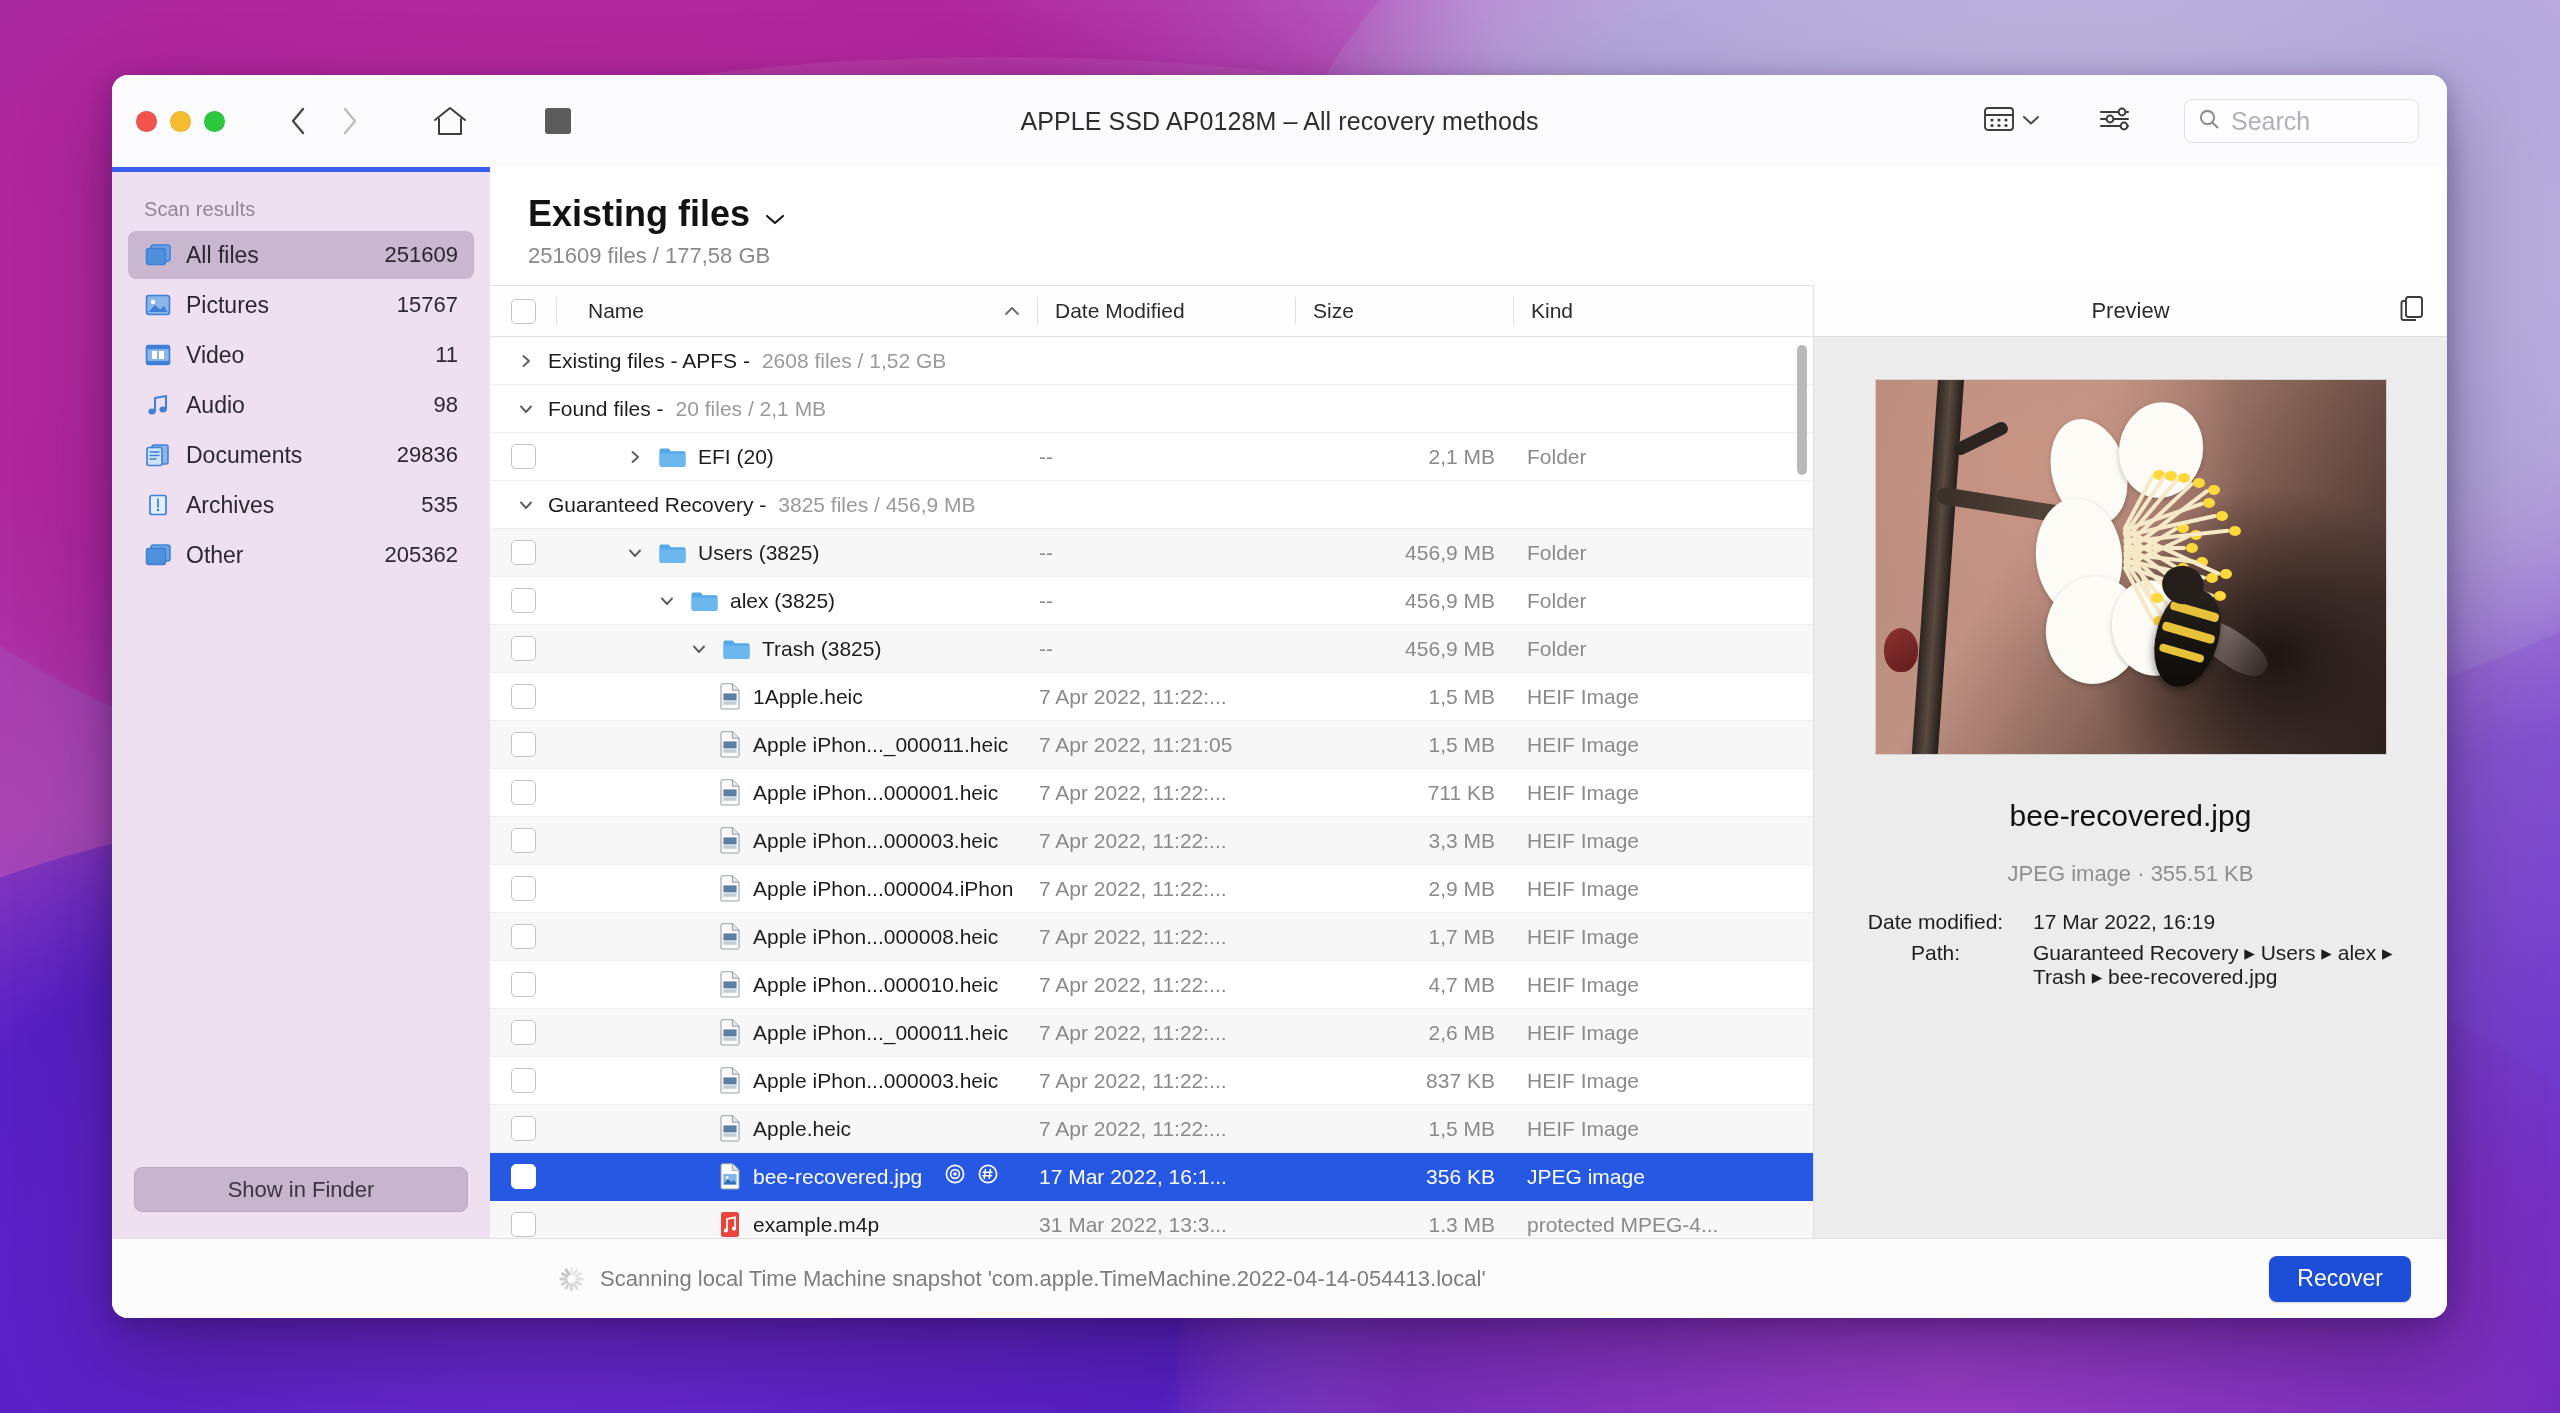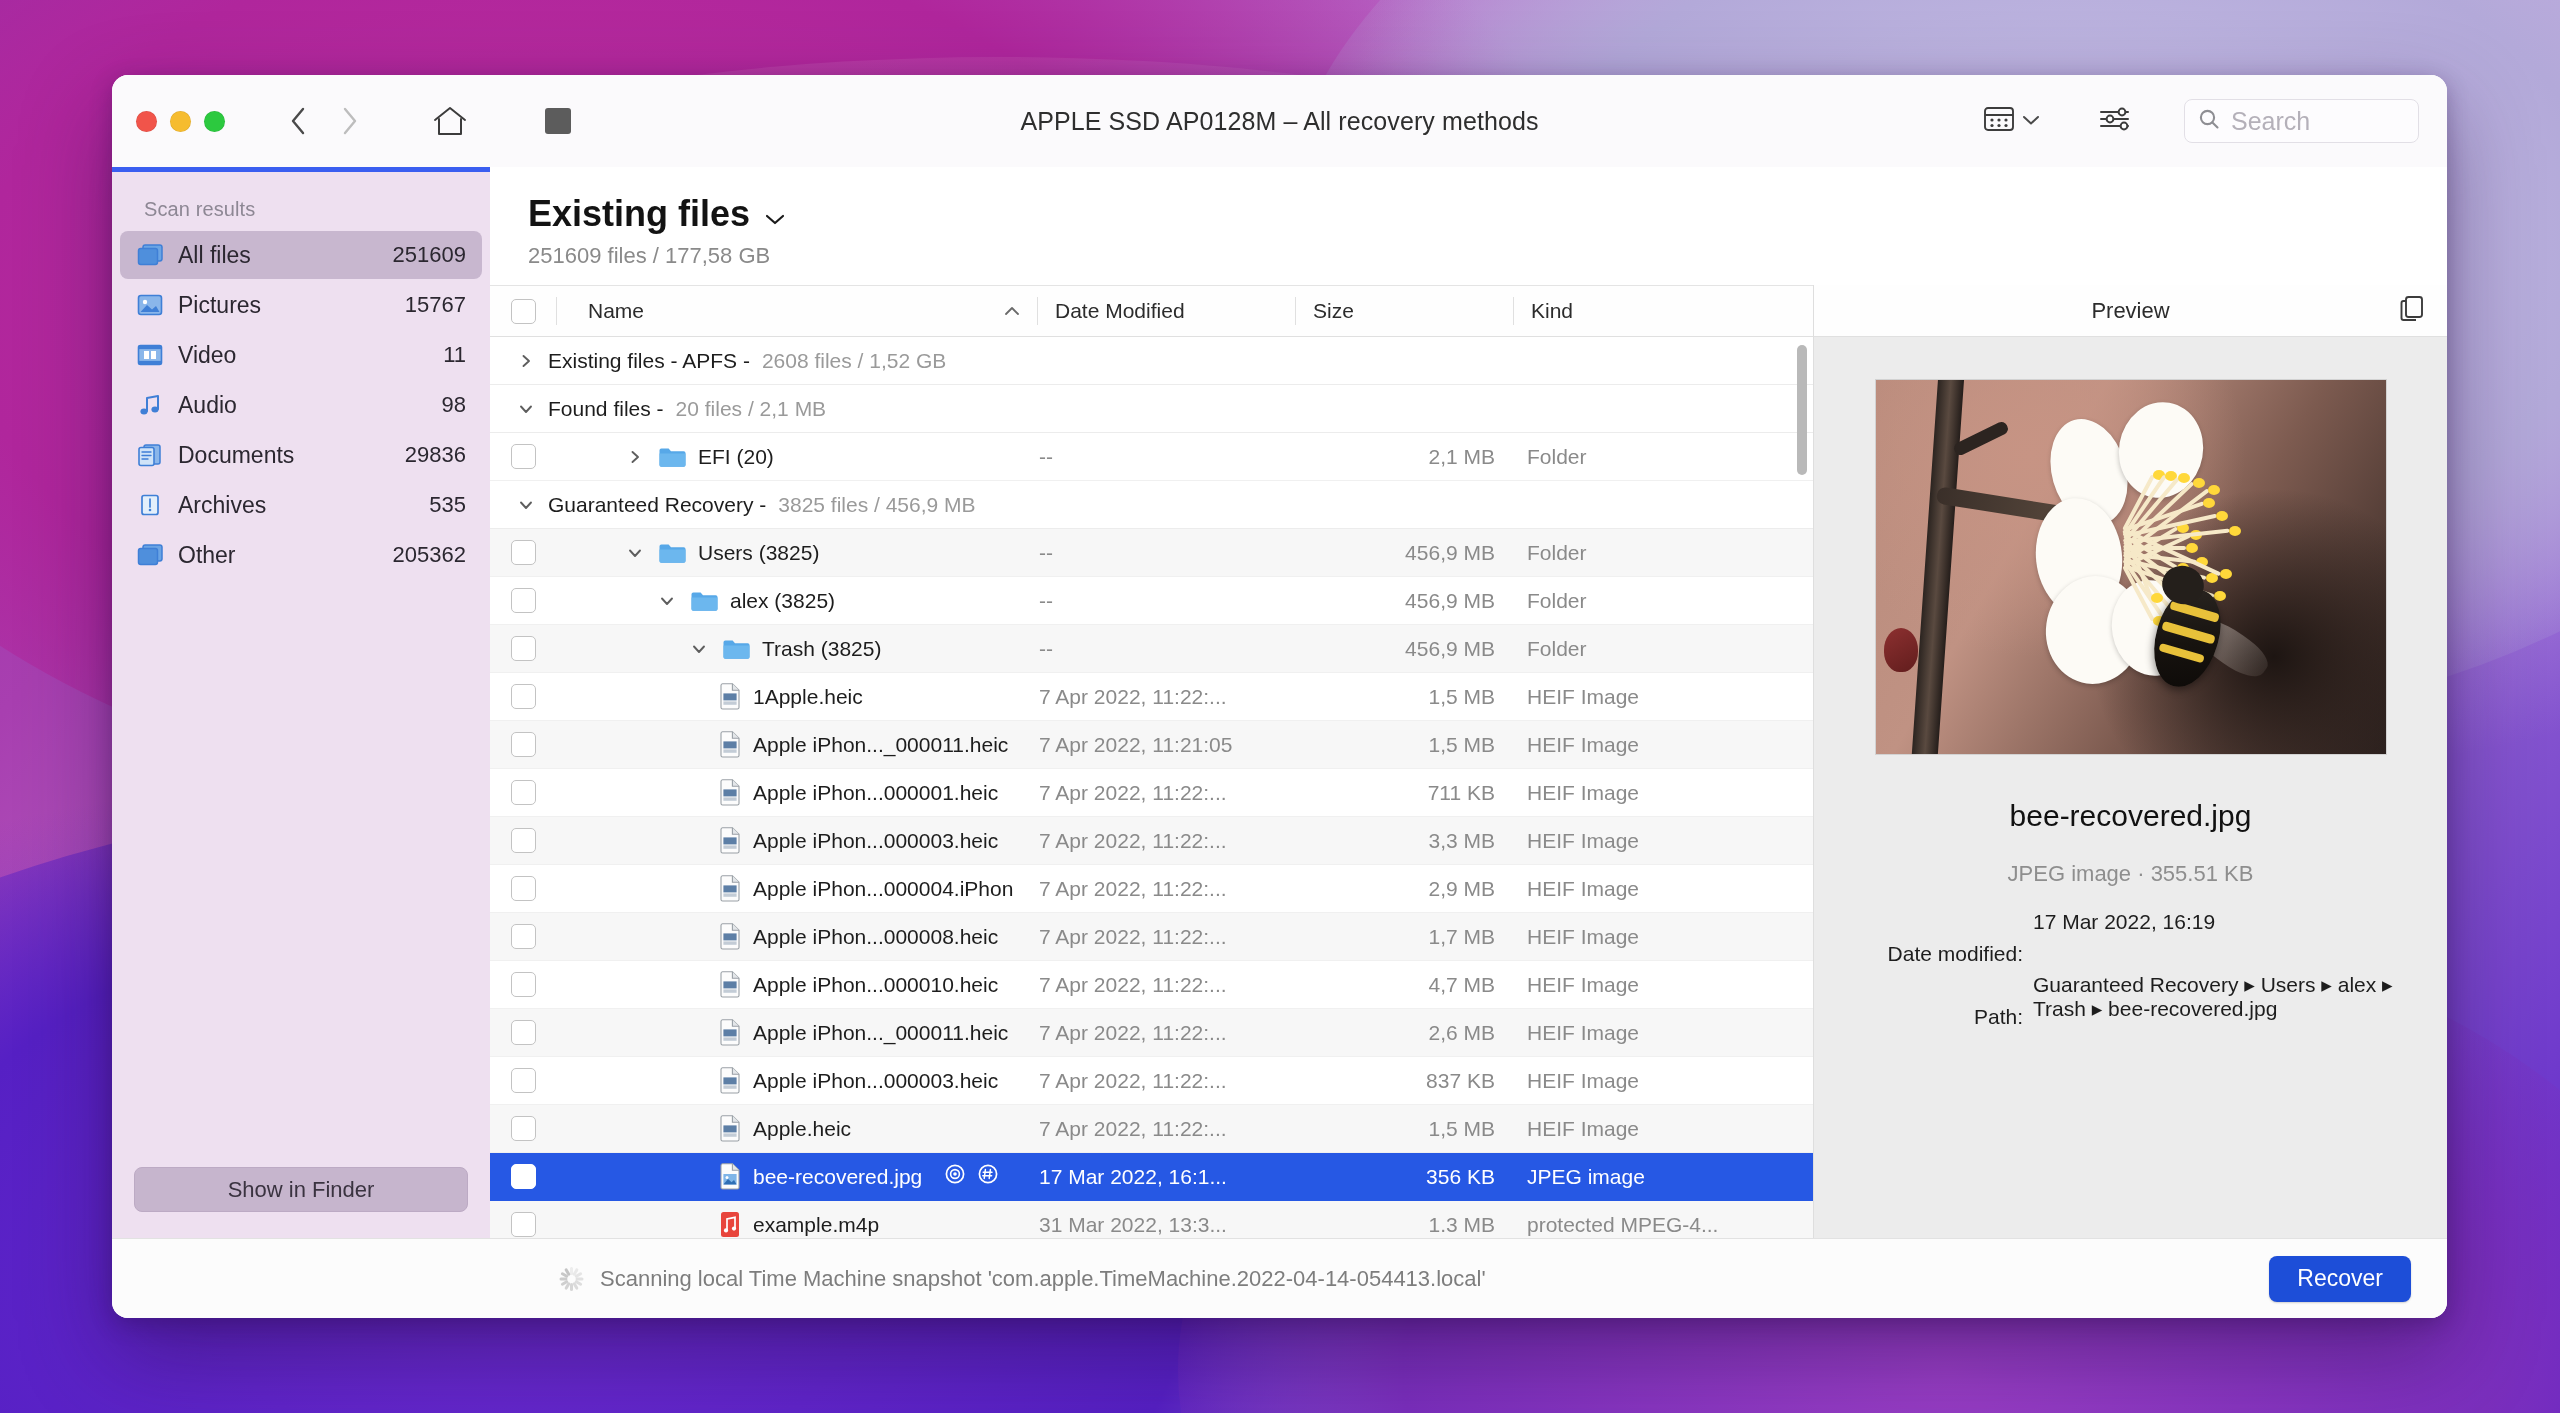--- a/index.html
+++ b/index.html
@@ -106,21 +106,21 @@
   .sidebar {
     width:378px; flex:0 0 378px;
     background:#eee0f0;
     border-top:5px solid #3a5ef0;
     display:flex; flex-direction:column;
     position:relative;
   }
   .sb-title {
     font-size:20px; color:#8d8794; padding:26px 0 10px 32px; letter-spacing:.1px;
   }
-  .sb-list { padding:0 8px; }
+  .sb-list { padding:0 16px; }
   .sb-item {
     height:48px; display:flex; align-items:center; gap:14px;
     padding:0 16px; border-radius:8px; margin-bottom:2px;
   }
   .sb-item.active { background:#c8b7cf; }
   .sb-ico { width:28px; height:26px; flex:0 0 28px; display:flex; align-items:center; justify-content:center; }
   .sb-label { font-size:23px; color:#2b2730; flex:1; }
   .sb-count { font-size:22px; color:#2b2730; }
 
   .sb-bottom { margin-top:auto; padding:0 22px 26px; }
@@ -280,21 +280,21 @@
   .budred {
     position:absolute; left:8px; top:248px; width:34px; height:44px;
     background:linear-gradient(150deg,#8d3030,#611d1d); border-radius:50% 50% 46% 46%;
   }
 
   .pv-name { margin-top:44px; font-size:30px; color:#111; text-align:center; }
   .pv-kind { margin-top:28px; font-size:22px; color:#8e8e8e; text-align:center; }
 
   .pv-meta { margin-top:16px; width:100%; font-size:21px; color:#1d1d1d; }
   .pv-line { display:flex; gap:10px; margin-top:7px; }
-  .pv-lbl { flex:0 0 auto; text-align:right;margin-top:32px; }
+  .pv-lbl { flex:0 0 auto; text-align:center; }
   .pv-line.date .pv-lbl { width:175px; }
   .pv-line.path .pv-lbl { width:175px; }
   .pv-val { flex:1; }
 
   
   .statusbar {
     height:80px; flex:0 0 80px; display:flex; align-items:center;
     border-top:1px solid #e2e2e2; background:#fcfcfc;padding-left:32px;
   }
   .sb-left-pad { width:378px; flex:0 0 378px; }

